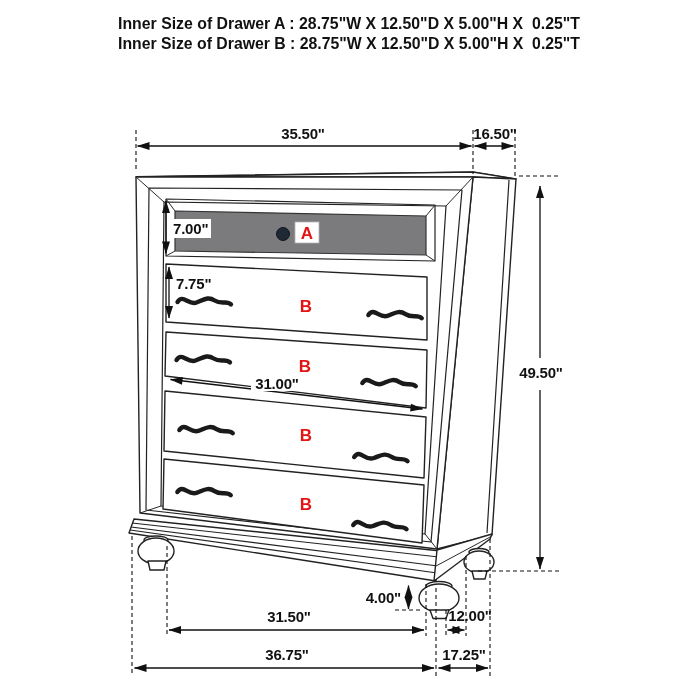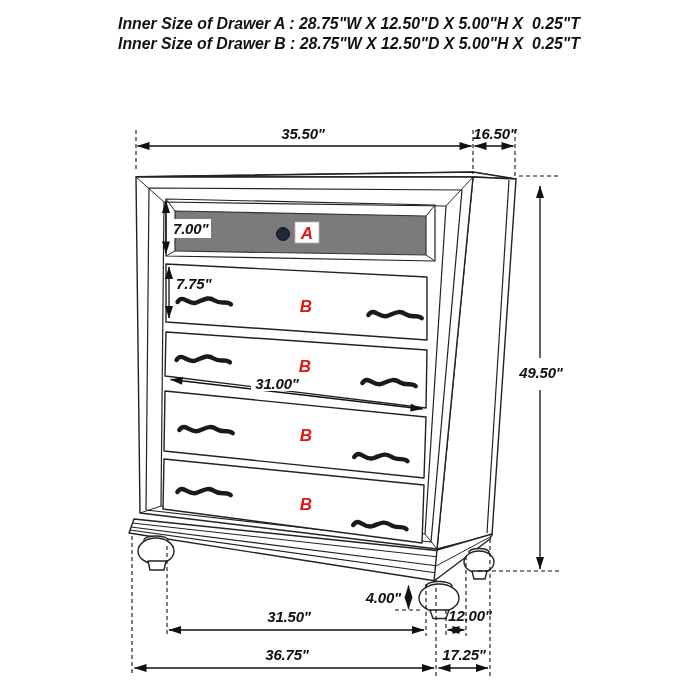--- a/index.html
+++ b/index.html
@@ -1,16 +1,16 @@
 <!DOCTYPE html>
 <html><head>
 <meta charset="utf-8">
 <style>
   html,body{margin:0;padding:0;background:#ffffff;}
-  .stage{position:relative;width:700px;height:700px;background:#fff;overflow:hidden;font-style:italic;}
+  .stage{position:relative;width:700px;height:700px;background:#fff;overflow:hidden;}
   svg{display:block;}
   text{font-family:"Liberation Sans","DejaVu Sans",sans-serif;font-weight:bold;fill:#111;white-space:pre;}
   .hdr{font-size:17px;}
   .dim{font-size:15px;letter-spacing:-0.2px;}
   .lbl{font-size:17px;fill:#e21414;}
   .fw{fill:#ffffff;stroke:#222;stroke-width:1.4;stroke-linejoin:round;}
   .ln{fill:none;stroke:#222;stroke-width:1.2;stroke-linejoin:round;}
   .lnthin{fill:none;stroke:#2a2a2a;stroke-width:1;}
   .dimln{fill:none;stroke:#111;stroke-width:1.3;}
   .dash{fill:none;stroke:#111;stroke-width:1.1;stroke-dasharray:4 3;}

